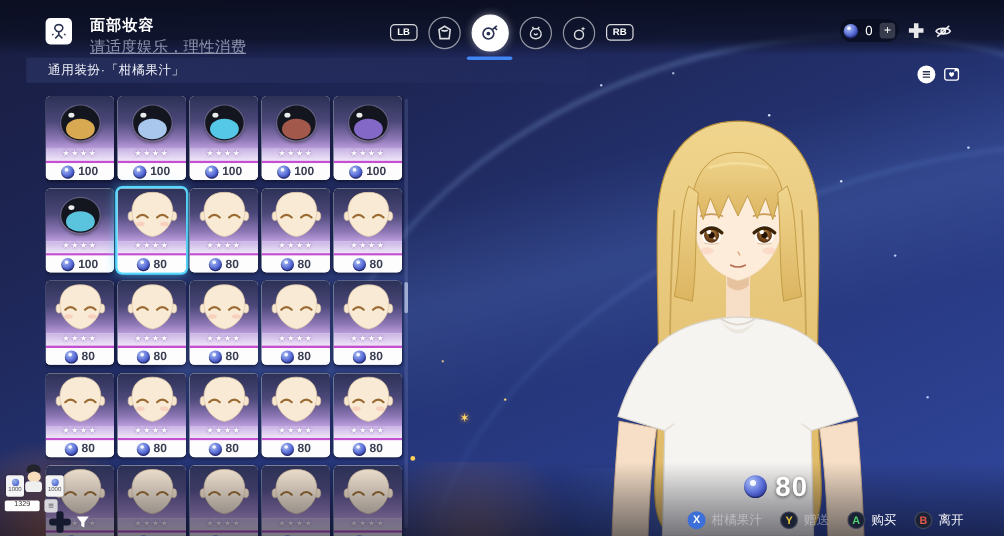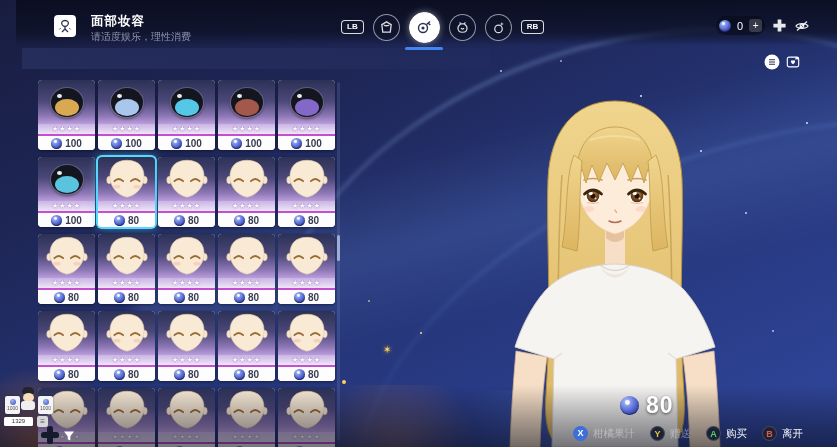--- a/index.html
+++ b/index.html
@@ -19,26 +19,26 @@
     background:radial-gradient(circle,rgba(232,140,60,.32),rgba(232,140,60,0) 70%);}
   .glow-blue{position:absolute;left:420px;top:390px;width:290px;height:120px;
     background:radial-gradient(circle,rgba(120,165,245,.22),rgba(120,165,245,0) 70%);}
   .dots{position:absolute;left:0;top:0;width:2px;height:2px;border-radius:50%;
     box-shadow:343px 381px 0 1px #ffcf5e,327px 357px 0 0 #ffe9a8,420px 332px 0 0 #ffda7a,
       700px 150px 0 0 #cfe2ff,745px 212px 0 0 #bcd6ff,640px 95px 0 0 #dce9ff,
       806px 122px 0 0 #cfe2ff,500px 70px 0 0 rgba(220,235,255,.8),772px 330px 0 0 #a9c4f2,
       368px 300px 0 0 rgba(255,220,140,.7),560px 60px 0 0 rgba(210,228,255,.7);}
   .star-spark{position:absolute;left:383px;top:344px;color:#ffd769;font-size:10px;text-shadow:0 0 4px #ffb33c;}
   
-  .topbar{position:absolute;left:16px;top:0;right:0;height:46px;
+  .topbar{position:absolute;left:0;top:0;right:0;height:46px;
     background:linear-gradient(180deg,rgba(10,13,30,.92) 0%,rgba(12,16,36,.75) 70%,rgba(12,16,36,0) 100%);}
   .title-icon{position:absolute;left:38px;top:15px;width:22px;height:22px;background:#fff;border-radius:4px;
     display:flex;align-items:center;justify-content:center;}
   .page-title{position:absolute;left:75px;top:13px;font-size:12.5px;font-weight:bold;color:#fff;letter-spacing:1px;}
-  .page-subtitle{position:absolute;left:75px;top:30px;font-size:10px;color:#8d94ae;}
+  .page-subtitle{position:absolute;left:75px;top:30px;font-size:13px;color:#8d94ae;text-decoration:underline;}
   .tabbar{position:absolute;left:325px;top:11px;display:flex;align-items:center;gap:9px;height:32px;}
   .bumper{padding:1px 5px;border:1px solid rgba(255,255,255,.85);border-radius:4px;background:rgba(18,24,48,.6);
     color:#fff;font-size:8px;font-weight:bold;line-height:10px;}
   .tab{position:relative;width:27px;height:27px;border-radius:50%;border:1.5px solid rgba(255,255,255,.55);
     background:rgba(14,20,44,.55);display:flex;align-items:center;justify-content:center;color:rgba(255,255,255,.85);box-sizing:border-box;}
   .tab.active{width:31px;height:31px;background:#fff;border-color:#fff;color:#2b3254;box-shadow:0 0 7px rgba(255,255,255,.45);}
   .tab.active::after{content:"";position:absolute;left:50%;transform:translateX(-50%);bottom:-8px;width:38px;height:3px;
     background:#3f86f5;border-radius:2px;}
   .wallet{position:absolute;left:700px;top:16px;height:19px;border-radius:10px;background:rgba(6,9,24,.55);
     display:flex;align-items:center;gap:6px;padding:0 3px 0 3px;}
@@ -270,20 +270,21 @@
   </span>
   <span class="icon-fav">
     <svg width="14" height="14" viewBox="0 0 16 16" fill="none" stroke="#fff" stroke-width="1.3">
       <rect x="1.5" y="2.5" width="13" height="11" rx="2"></rect>
       <path d="M8,10.5 C5.5,8.8 5,7 6.2,6.2 C7,5.7 8,6.2 8,7 C8,6.2 9,5.7 9.8,6.2 C11,7 10.5,8.8 8,10.5 Z" fill="#fff" stroke="none"></path>
       <path d="M10.8,2.5 v3.2 l1.6,-1.1 1.6,1.1 v-3.2" fill="#fff" stroke="none"></path>
     </svg>
   </span>
 
   <div class="section-band"></div>
+  <div class="section-label">通用装扮·「柑橘果汁」</div>
 
   <div class="grid" id="grid">
       <div class="card" style="left: 0px; top: 0px;">
         <div class="art">
           <div class="eye" style="--c:#d9a952"></div>
         </div>
         <div class="stars">★★★★</div>
         <div class="stripe"></div>
         <div class="price">
           <span class="coin"></span>

